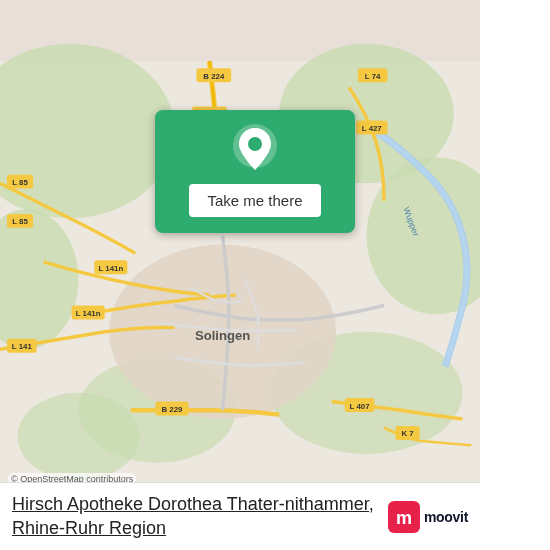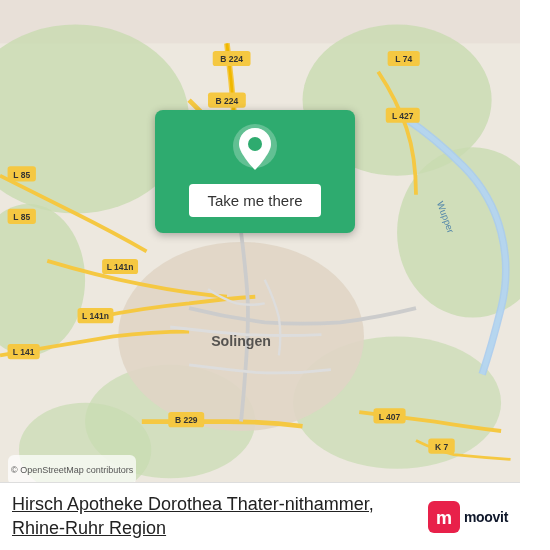--- a/index.html
+++ b/index.html
@@ -6,21 +6,21 @@
 
     body {
       width: 550px;
       height: 550px;
       overflow: hidden;
       font-family: Arial, sans-serif;
       position: relative;
     }
 
     #map-container {
-      width: 520px;
+      width: 480px;
       height: 550px;
       position: relative;
       background-color: #e8e0d8;
       overflow: hidden;
     }
 
     
     #map-svg {
       position: absolute;
       top: 0; left: 0;
@@ -109,21 +109,21 @@
       letter-spacing: -0.3px;
     }
 
     #copyright {
       position: absolute;
       bottom: 65px;
       left: 8px;
       font-size: 9px;
       color: #555;
       background: rgba(255,255,255,0.7);
-      padding: 10px 3px;
+      padding: 1px 3px;
       border-radius: 6px;
     }
   </style>
 </head>
 <body>
 
 <div id="map-container">
 
   <svg id="map-svg" viewBox="0 0 550 490" xmlns="http://www.w3.org/2000/svg">
 

